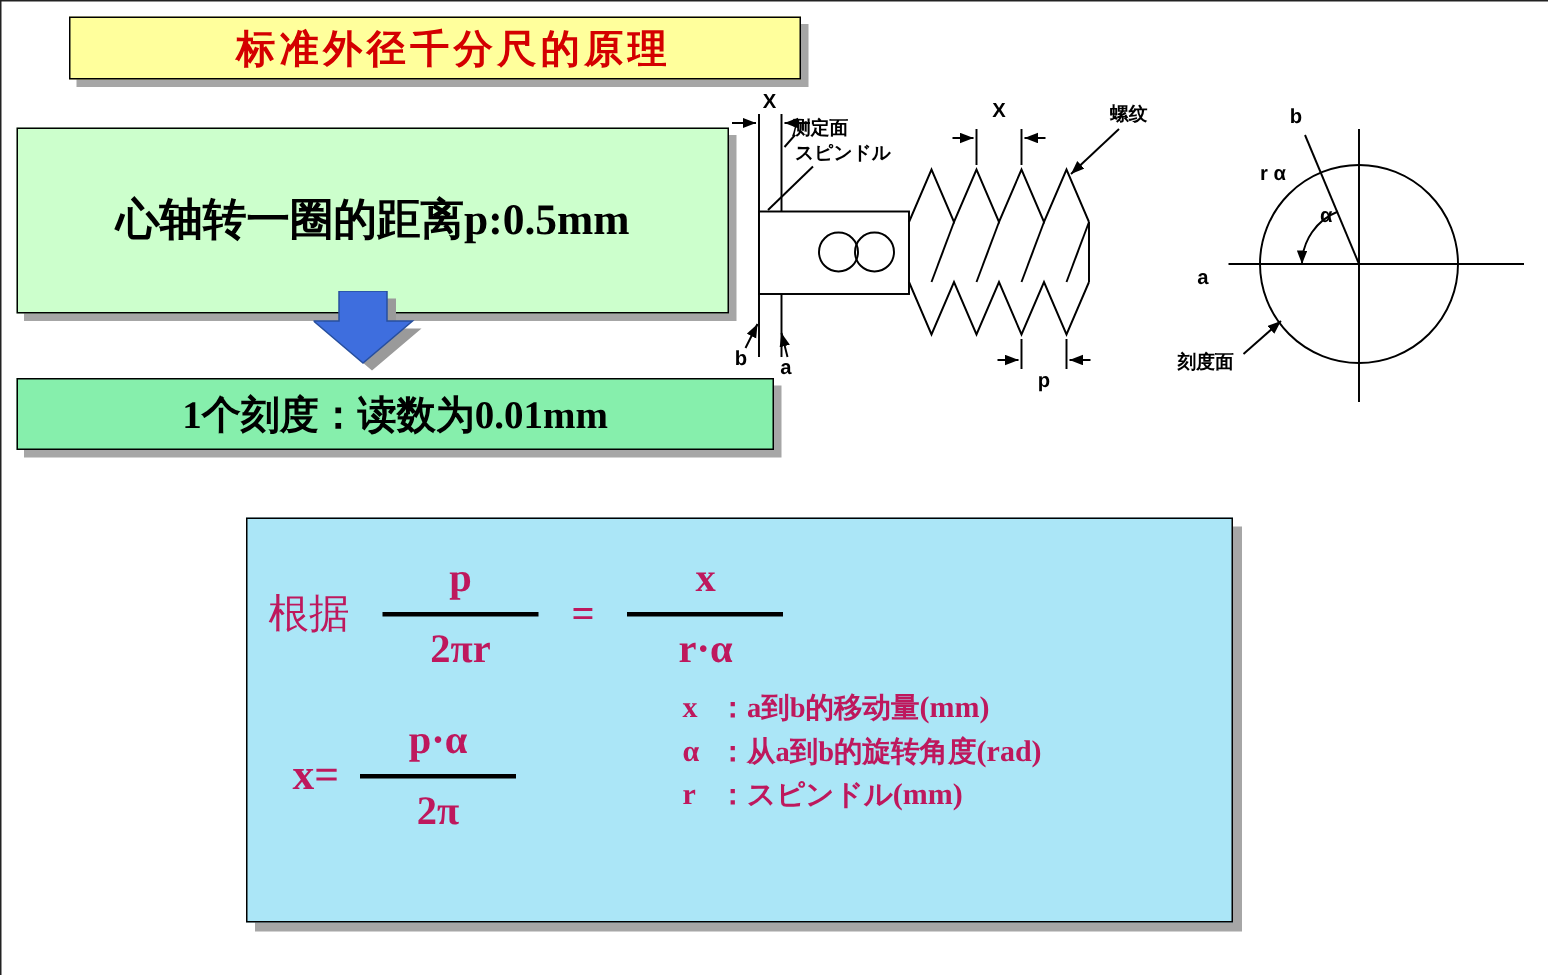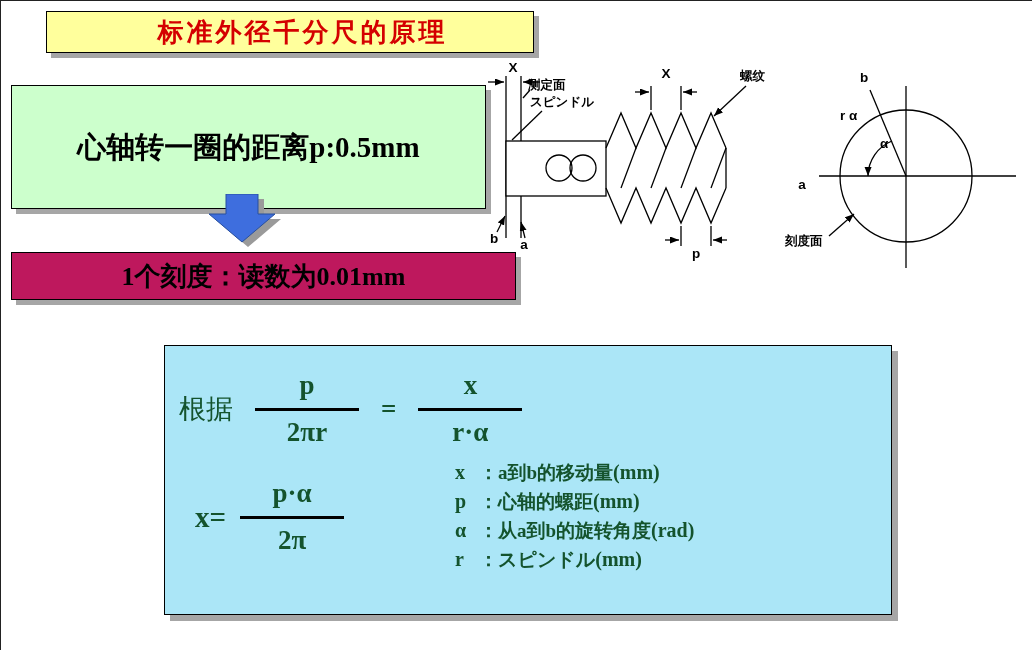--- a/index.html
+++ b/index.html
@@ -22,39 +22,39 @@
     left:10px; top:84px; width:475px; height:124px; background:#CCFFCC;
     box-shadow:5px 5px 0 #a6a6a6; display:flex; flex-direction:column;
     justify-content:center; align-items:center;
   }
   .premise-box .pline {
     font-size:29px; font-weight:bold; color:#000; line-height:50px; white-space:nowrap;
     font-family:"Liberation Serif","DejaVu Serif",serif;
   }
 
   .conclusion-box {
-    left:10px; top:251px; width:505px; height:48px; background:#be185d;
+    left:10px; top:251px; width:505px; height:48px; background:#86efac;
     box-shadow:5px 5px 0 #a6a6a6; display:flex; align-items:center; justify-content:center;
   }
   .conclusion-box span {
     font-size:26px; font-weight:bold; white-space:nowrap;
     font-family:"Liberation Serif","DejaVu Serif",serif;
   }
 
   .big-arrow { position:absolute; left:208px; top:193px; width:74px; height:54px; }
 
   .diagram { position:absolute; left:483px; top:55px; width:540px; height:255px; }
   .diagram text { font-family:"Liberation Sans","DejaVu Sans",sans-serif; font-weight:bold; fill:#000; }
   .dl-cjk { font-size:12.5px; }
   .dl-sym { font-size:13.5px; }
 
   .formula-box {
-    left:163px; top:344px; width:728px; height:270px; background:#ABE6F7;
+    left:163px; top:344px; width:658px; height:270px; background:#ABE6F7;
     box-shadow:6px 6px 0 #a6a6a6; font-family:"Liberation Serif","DejaVu Serif",serif;
-    color:#14532d;
+    color:#be185d;
   }
   .row1 { position:absolute; left:14px; top:24px; display:flex; align-items:center; }
   .row2 { position:absolute; left:30px; top:132px; display:flex; align-items:center; }
   .prefix { font-size:27px; margin-right:22px; white-space:nowrap; }
   .frac { display:inline-flex; flex-direction:column; align-items:stretch; text-align:center;
           min-width:104px; font-weight:bold; font-size:27px; }
   .frac .num { border-bottom:3px solid #000; padding:0 10px 7px; }
   .frac .den { padding-top:6px; }
   .eq  { font-size:27px; font-weight:bold; margin:0 22px; }
   .lhs { font-size:29px; font-weight:bold; margin-right:14px; }
@@ -174,23 +174,20 @@
         <span class="num">p·α</span>
         <span class="den">2π</span>
       </span>
     </div>
 
     <div class="defs">
       <div class="def-row">
         <span class="sym">x</span><span class="desc">：a到b的移动量</span><span class="unit">(mm)</span>
       </div>
       <div class="def-row">
-        <span class="sym">p</span><span class="desc">：心轴的螺距</span><span class="unit">(mm)</span>
-      </div>
-      <div class="def-row">
         <span class="sym">α</span><span class="desc">：从a到b的旋转角度</span><span class="unit">(rad)</span>
       </div>
       <div class="def-row">
         <span class="sym">r</span><span class="desc">：スピンドル</span><span class="unit">(mm)</span>
       </div>
     </div>
 
   </div>
 </div>
 

